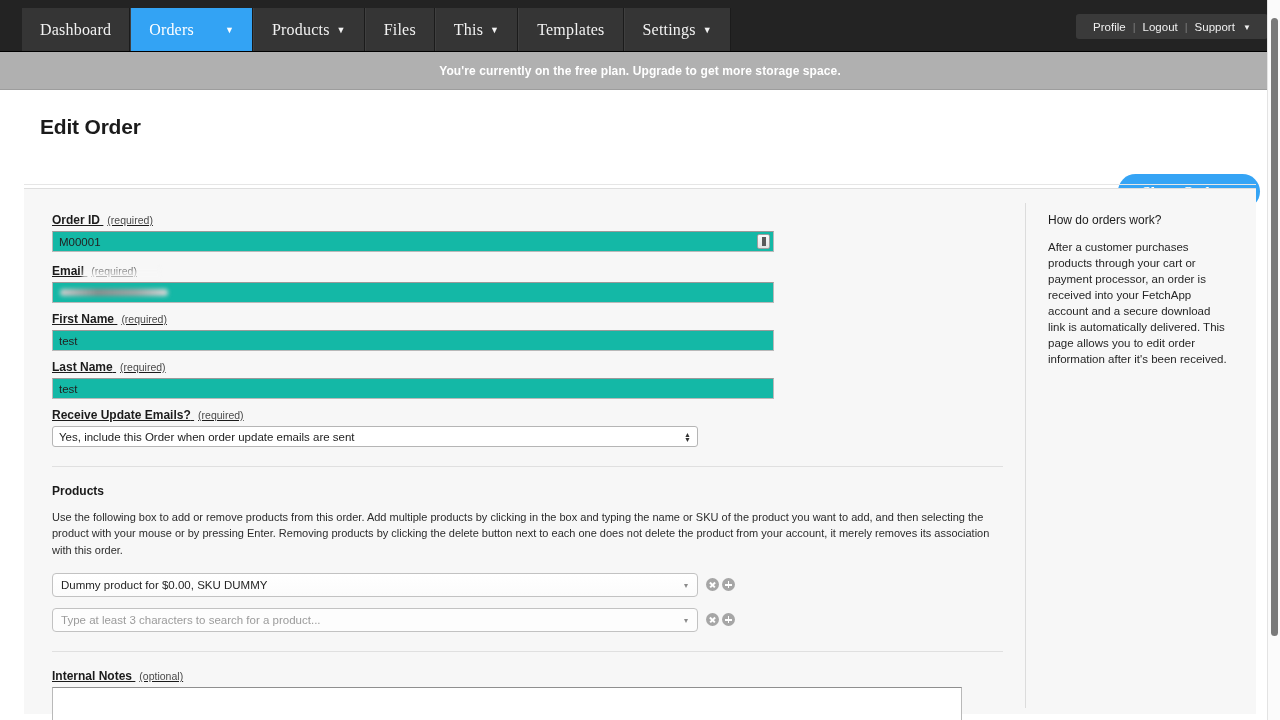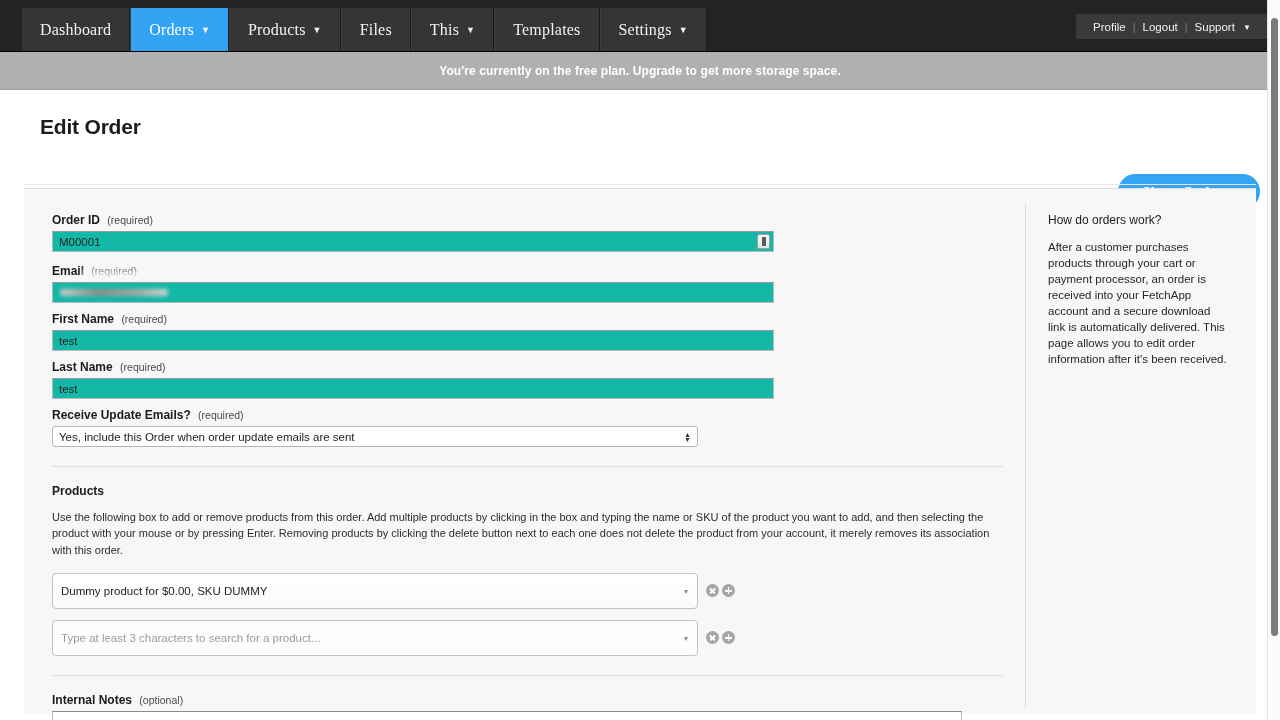--- a/index.html
+++ b/index.html
@@ -29,21 +29,21 @@
     font-size: 16px;
     color: #f2f2f2;
     background: #353535;
     border-right: 1px solid #1b1b1b;
     border-left: 1px solid #3f3f3f;
     cursor: pointer;
     white-space: nowrap;
     letter-spacing: .2px;
   }
   .nav-tab:first-child { border-left: none; }
-  .nav-tab.active { background: #33a3f4; color: #fff; }
+  .nav-tab.active { background: #33a3f4; color: #fff; gap: 24px; }
   .nav-tab .caret {
     display: inline-block;
     margin-left: 7px;
     font-size: 9px;
     line-height: 1;
     position: relative;
     top: 1px;
   }
 
   .nav-right {
@@ -155,20 +155,21 @@
   }
 
   
   .field { margin-bottom: 9px; }
   .field-label {
     font-size: 12px;
     font-weight: bold;
     color: #1b1b1b;
     margin-bottom: 4px;
     display: block;
+    text-decoration: underline;
   }
   .field-label .req {
     font-weight: normal;
     font-size: 10.5px;
     color: #4a4a4a;
     margin-left: 4px;
   }
   .text-input {
     display: block;
     width: 722px;
@@ -272,21 +273,21 @@
   }
 
   
   .product-row {
     display: flex;
     align-items: center;
     margin-bottom: 11px;
   }
   .product-select {
     width: 646px;
-    height: 36px;
+    height: 24px;
     border: 1px solid #c2c2c2;
     border-radius: 4px;
     background: linear-gradient(#ffffff, #fbfbfb);
     display: flex;
     align-items: center;
     padding: 0 8px;
     font-size: 11.5px;
     color: #242424;
     position: relative;
     cursor: pointer;

